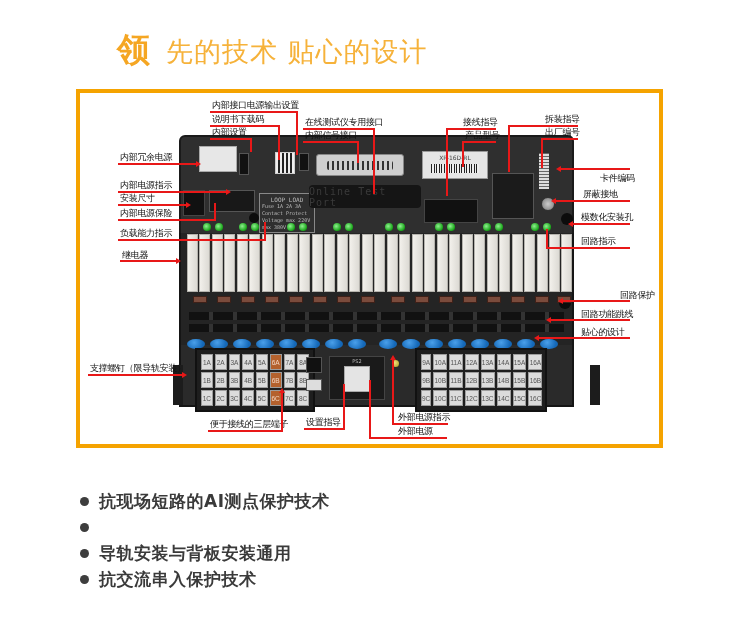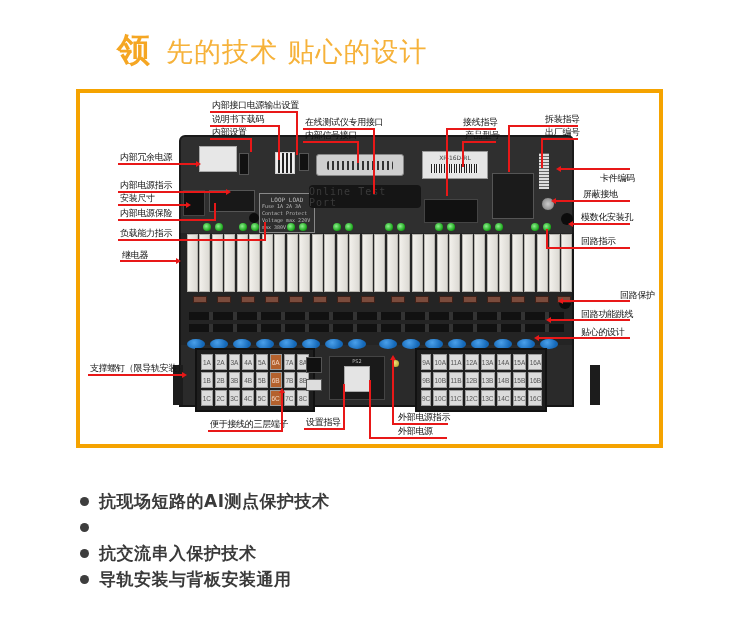--- a/index.html
+++ b/index.html
@@ -386,19 +386,19 @@
 <div class="features">
   <div class="feature">
     <span class="bullet"></span>
     <span class="feature-text">抗现场短路的AI测点保护技术</span>
   </div>
   <div class="feature">
     <span class="bullet"></span>
   </div>
   <div class="feature">
     <span class="bullet"></span>
-    <span class="feature-text">抗交流串入保护技术</span>
+    <span class="feature-text">导轨安装与背板安装通用</span>
   </div>
   <div class="feature">
     <span class="bullet"></span>
-    <span class="feature-text">导轨安装与背板安装通用</span>
+    <span class="feature-text">抗交流串入保护技术</span>
   </div>
 </div>
 
 </body></html>

